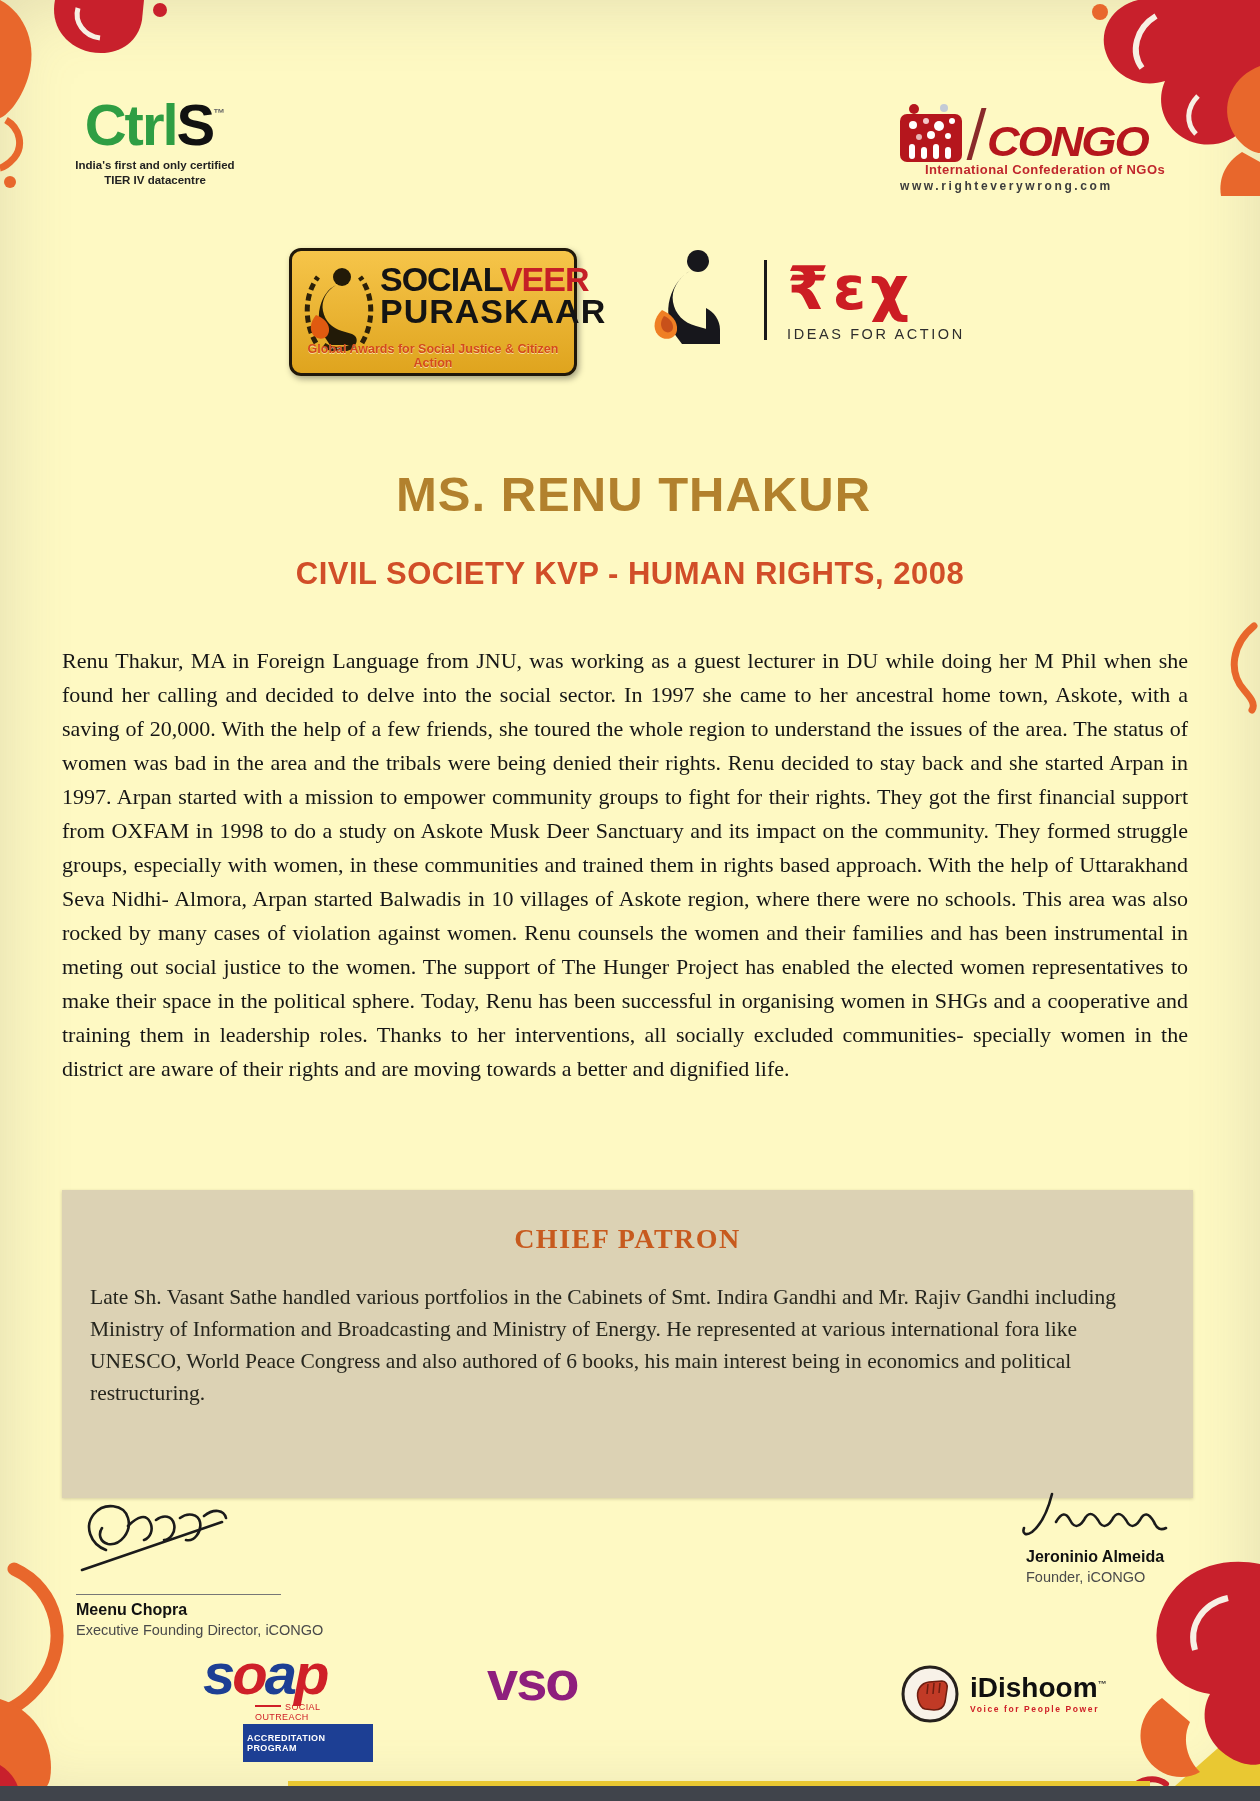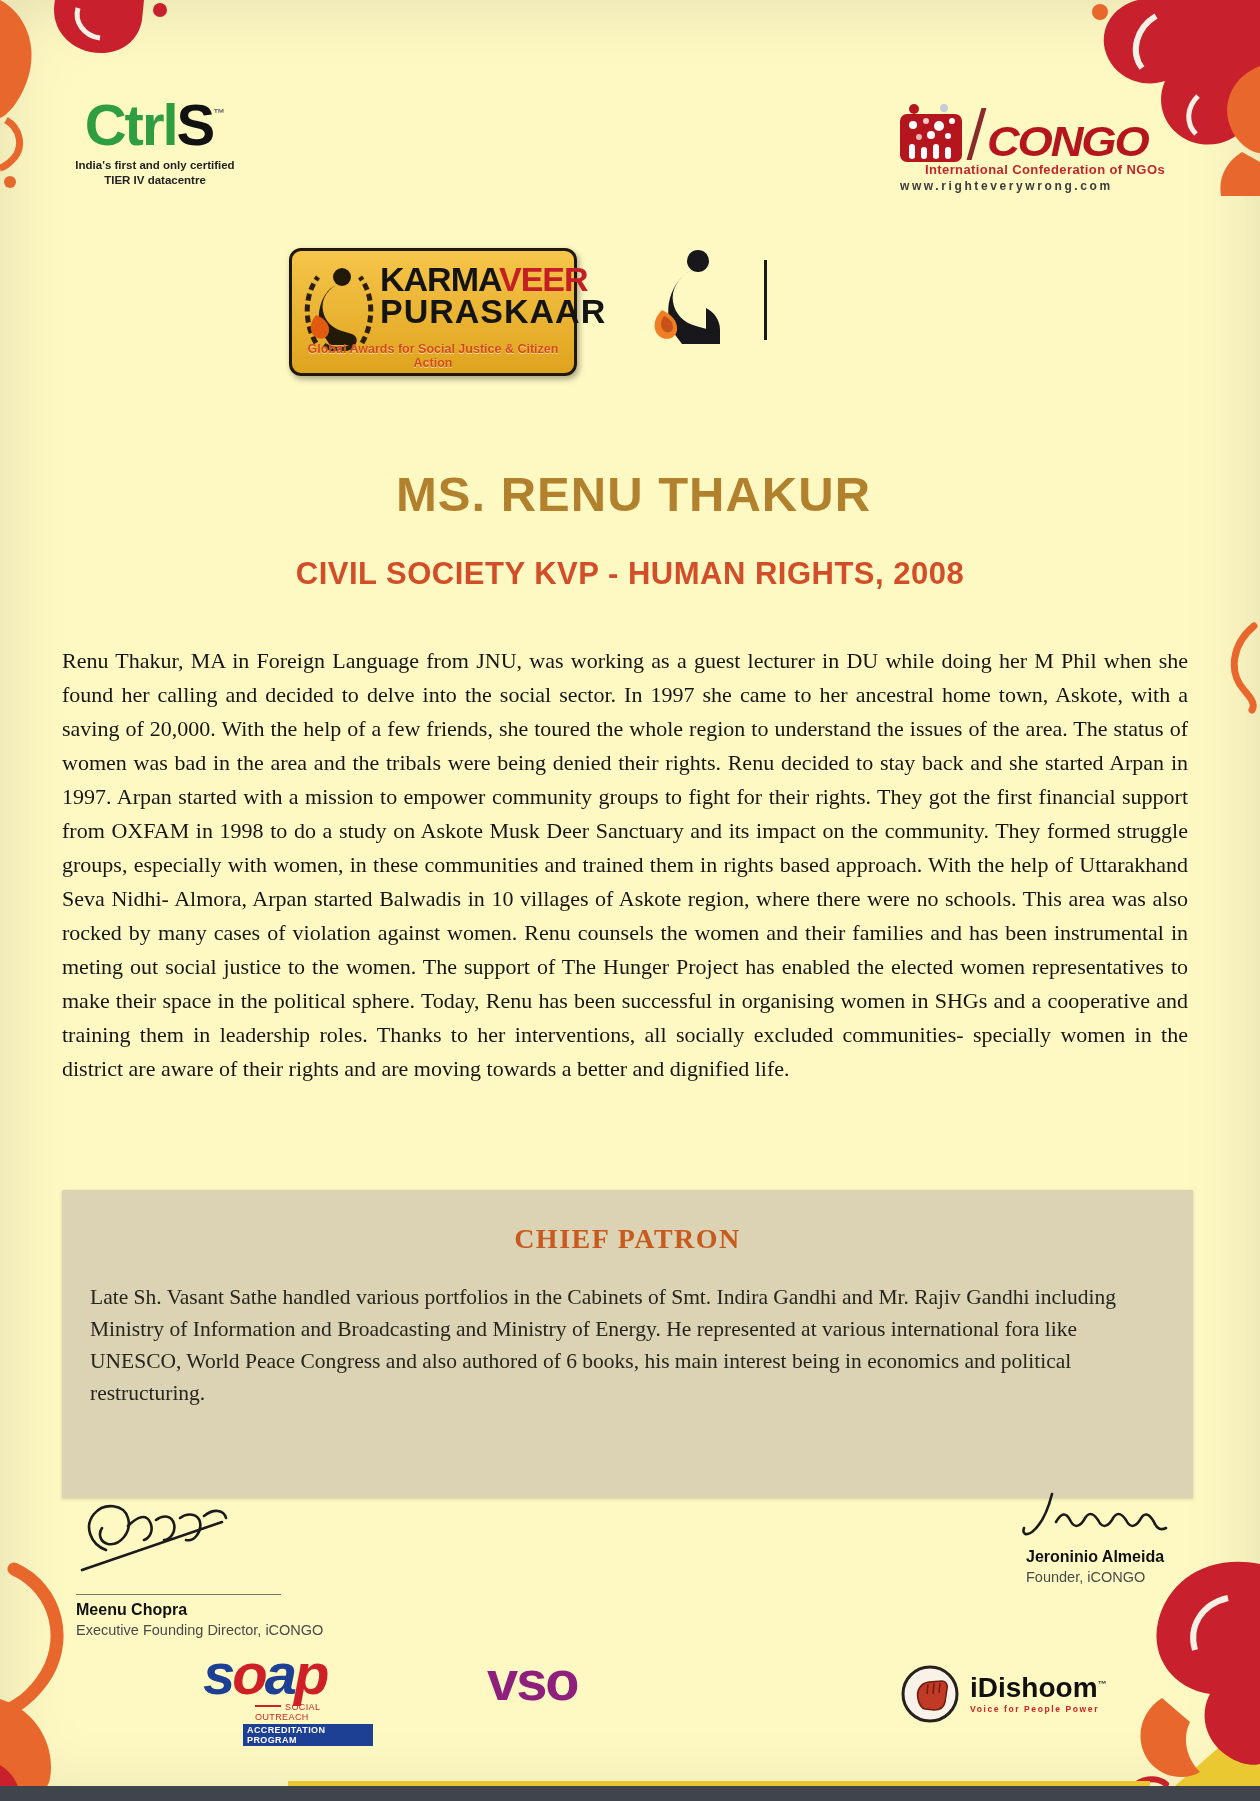--- a/index.html
+++ b/index.html
@@ -80,21 +80,21 @@
 
   
   .soap{left:203px;top:1648px;width:170px;}
   .soap-word{font-size:58px;font-weight:900;font-style:italic;letter-spacing:-3px;line-height:.9;}
   .soap-word .blue{color:var(--soap-blue);} .soap-word .red{color:var(--soap-red);}
   .soap-sub1{margin:2px 0 0 52px;font-size:9px;font-weight:normal;color:var(--soap-red);letter-spacing:.4px;
              border-top:2px solid var(--soap-red);border-top-width:0;}
   .soap-sub1::before{content:"";display:inline-block;width:26px;height:2px;background:var(--soap-red);
              vertical-align:3px;margin-right:4px;}
   .soap-sub2{display:inline-block;margin:2px 0 0 40px;font-size:9px;font-weight:bold;color:#fff;
-             background:var(--soap-blue);padding:1px 4px;letter-spacing:.4px;}
+             background:var(--soap-blue);padding:9px 4px;letter-spacing:.4px;}
   .vso{left:487px;top:1656px;}
   .vso-word{font-size:56px;font-weight:800;color:var(--vso-purple);letter-spacing:-2px;line-height:.9;}
   .avesthagen{left:694px;top:1632px;width:170px;text-align:center;}
   .avesthagen-name{margin-top:4px;font-size:15px;font-weight:bold;color:#14281e;letter-spacing:1.2px;}
   .idishoom{left:900px;top:1664px;display:flex;align-items:center;}
   .idishoom-text{margin-left:10px;}
   .idishoom-name{font-size:28px;font-weight:900;color:#101010;line-height:1;}
   .idishoom-name sup{font-size:9px;color:#333;}
   .idishoom-sub{margin-top:2px;font-size:8.5px;font-weight:bold;color:var(--idishoom-red);letter-spacing:1.6px;}
 
@@ -181,35 +181,39 @@
   <div class="abs kv-badge">
     <svg class="kv-emblem" width="78" height="92" viewBox="0 0 78 92">
       <path d="M16,84 C4,64 4,36 18,18" fill="none" stroke="#2c2008" stroke-width="5" stroke-dasharray="7 4"></path>
       <path d="M62,84 C74,64 74,36 60,18" fill="none" stroke="#2c2008" stroke-width="5" stroke-dasharray="7 4"></path>
       <path d="M24,86 C32,92 46,92 54,86" fill="none" stroke="#2c2008" stroke-width="5"></path>
       <circle cx="42" cy="18" r="9" fill="#221a08"></circle>
       <path fill="#221a08" d="M36,26 C26,32 21,42 23,52 C25,62 32,69 42,72 L52,75 C57,77 58,82 55,86 L30,86 L26,80 C20,72 17,60 20,48 C23,37 28,30 36,26 Z"></path>
       <path fill="#e05a10" d="M16,56 C10,63 9,71 14,77 C20,82 28,80 29,72 C30,65 24,59 16,56 Z"></path>
     </svg>
     <div class="kv-text">
-      <div class="kv-line1"><span>KARMA</span><span class="red">VEER</span></div>
+      <div class="kv-line1"><span>SOCIAL</span><span class="red">VEER</span></div>
       <div class="kv-line2">PURASKAAR</div>
     </div>
     <div class="kv-ribbon">Global Awards for Social Justice &amp; Citizen Action</div>
   </div>
 
   <div class="abs rex">
     <svg width="96" height="104" viewBox="0 0 96 104">
       <circle cx="50" cy="13" r="11" fill="#17171c"></circle>
       <path fill="#17171c" d="M42,23 C30,30 23,42 25,54 C27,66 36,75 48,78 L62,82 C68,84 70,90 66,96 L34,96 L28,88 C21,78 18,64 22,50 C26,37 33,28 42,23 Z"></path>
       <path fill="#17171c" d="M58,60 C66,64 72,72 72,82 L72,96 L58,96 Z"></path>
       <path fill="#ef7f24" d="M14,62 C6,70 4,80 10,87 C17,94 28,91 29,82 C30,73 23,66 14,62 Z"></path>
       <path fill="#c8511a" d="M16,68 C12,73 12,79 16,83 C20,86 25,84 25,79 C25,74 21,70 16,68 Z"></path>
     </svg>
     <div class="rex-divider"></div>
+    <div class="rex-text">
+      <div class="rex-word">₹εχ</div>
+      <div class="rex-tag">IDEAS FOR ACTION</div>
+    </div>
   </div>
 
   <h1 class="abs award-title">MS. RENU THAKUR</h1>
   <h2 class="abs award-sub">CIVIL SOCIETY KVP - HUMAN RIGHTS, 2008</h2>
 
   <p class="abs citation">Renu Thakur, MA in Foreign Language from JNU, was working as a guest lecturer in DU while doing her M Phil when she found her calling and decided to delve into the social sector. In 1997 she came to her ancestral home town, Askote, with a saving of 20,000. With the help of a few friends, she toured the whole region to understand the issues of the area. The status of women was bad in the area and the tribals were being denied their rights. Renu decided to stay back and she started Arpan in 1997. Arpan started with a mission to empower community groups to fight for their rights. They got the first financial support from OXFAM in 1998 to do a study on Askote Musk Deer Sanctuary and its impact on the community. They formed struggle groups, especially with women, in these communities and trained them in rights based approach. With the help of Uttarakhand Seva Nidhi- Almora, Arpan started Balwadis in 10 villages of Askote region, where there were no schools. This area was also rocked by many cases of violation against women. Renu counsels the women and their families and has been instrumental in meting out social justice to the women. The support of The Hunger Project has enabled the elected women representatives to make their space in the political sphere. Today, Renu has been successful in organising women in SHGs and a cooperative and training them in leadership roles. Thanks to her interventions, all socially excluded communities- specially women in the district are aware of their rights and are moving towards a better and dignified life.</p>
 
   <div class="abs patron">
     <div class="patron-heading">CHIEF PATRON</div>
     <div class="patron-text">Late Sh. Vasant Sathe handled various portfolios in the Cabinets of Smt. Indira Gandhi and Mr. Rajiv Gandhi including Ministry of Information and Broadcasting and Ministry of Energy. He represented at various international fora like UNESCO, World Peace Congress and also authored of 6 books, his main interest being in economics and political restructuring.</div>

